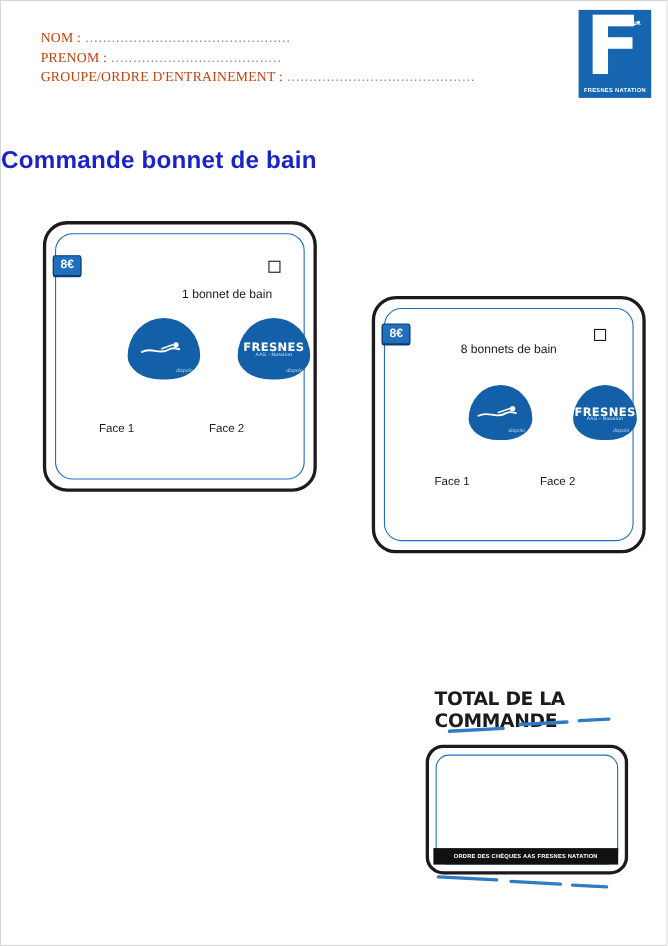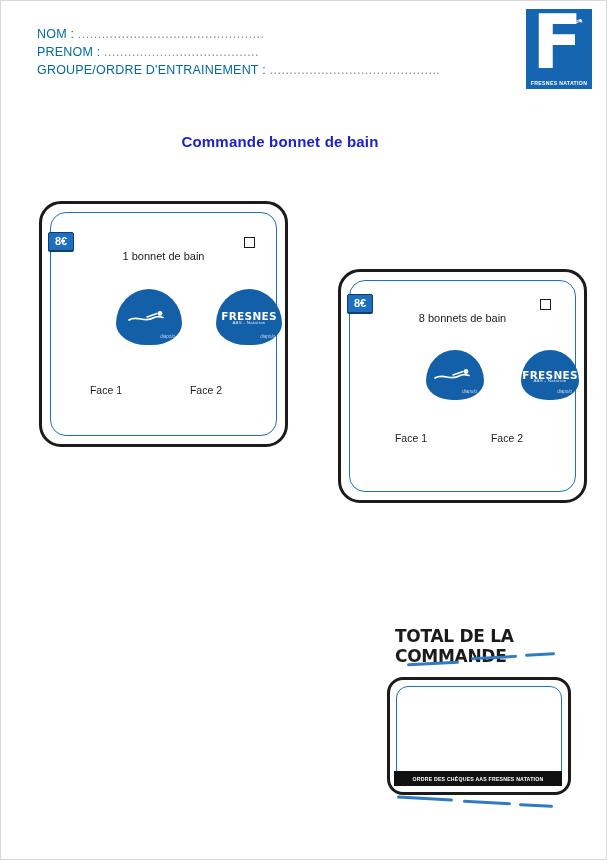--- a/index.html
+++ b/index.html
@@ -31,21 +31,21 @@
     top: 24px;
     width: 470px;
   }
   .field-line {
     font-size: 12.5px;
     color: #3a3a3a;
     line-height: 18px;
     white-space: nowrap;
     letter-spacing: .2px;
   }
-  .field-label { color: #0369a1; }
+  .field-label { color: #c2410c; font-family: Liberation Serif, serif; }
   .dots { color: #8d8d8d; letter-spacing: .5px; }
 
   
   .logo-box {
     position: absolute;
     right: 14px;
     top: 8px;
     width: 66px;
     height: 80px;
     background: #1565b0;
@@ -79,22 +79,21 @@
     color: #ffffff;
     font-weight: bold;
   }
 
   
   .main-title {
     position: absolute;
     left: 0;
     top: 132px;
     width: 558px;
-    text-align: center;
-    font-size: 15px;
+    font-size: 22px;
     font-weight: bold;
     color: #1a23c8;
     letter-spacing: .2px;
   }
 
   
   .card {
     position: absolute;
     border: 3px solid #1b1b1b;
     border-radius: 22px;
@@ -269,21 +268,21 @@
     </svg>
     <div class="logo-caption">FRESNES NATATION</div>
   </div>
 
   <div class="main-title">Commande bonnet de bain</div>
 
   <div class="card" style="left:38px; top:200px; width:243px; height:240px;">
     <div class="card-inner"></div>
     <div class="price-tag" style="left:6px; top:28px;">8€</div>
     <div class="checkbox" style="right:30px; top:33px;"></div>
-    <div class="card-title" style="top:46px;">1 bonnet de bain</div>
+    <div class="card-title" style="top:58px;padding-left:43px;">1 bonnet de bain</div>
 
     <div class="cap" style="left:30px; top:85px;">
       <svg class="swimmer" viewBox="0 0 44 16">
         <circle cx="33" cy="4.5" r="2.4" fill="#ffffff"></circle>
         <path d="M2 11 C10 6 18 14 26 9 C30 6.5 33 7.5 36 8.5" stroke="#ffffff" stroke-width="1.7" fill="none" stroke-linecap="round"></path>
         <path d="M20 8 L30 4.5" stroke="#ffffff" stroke-width="1.4" stroke-linecap="round"></path>
       </svg>
       <div class="mark">diapolo</div>
     </div>
 

